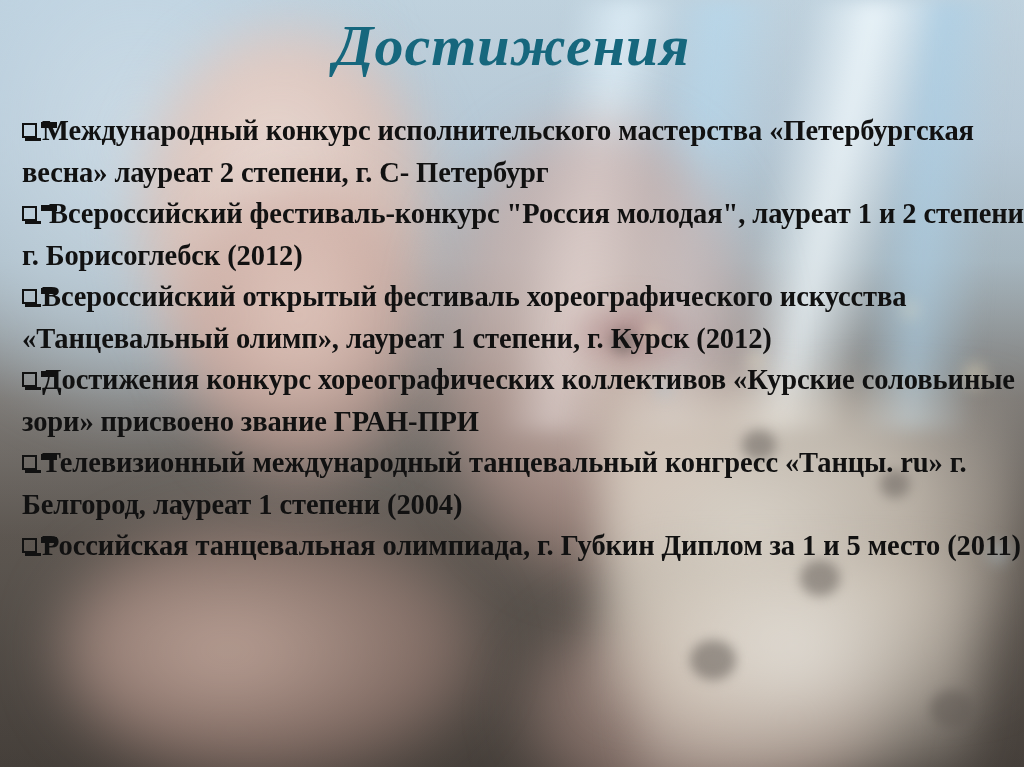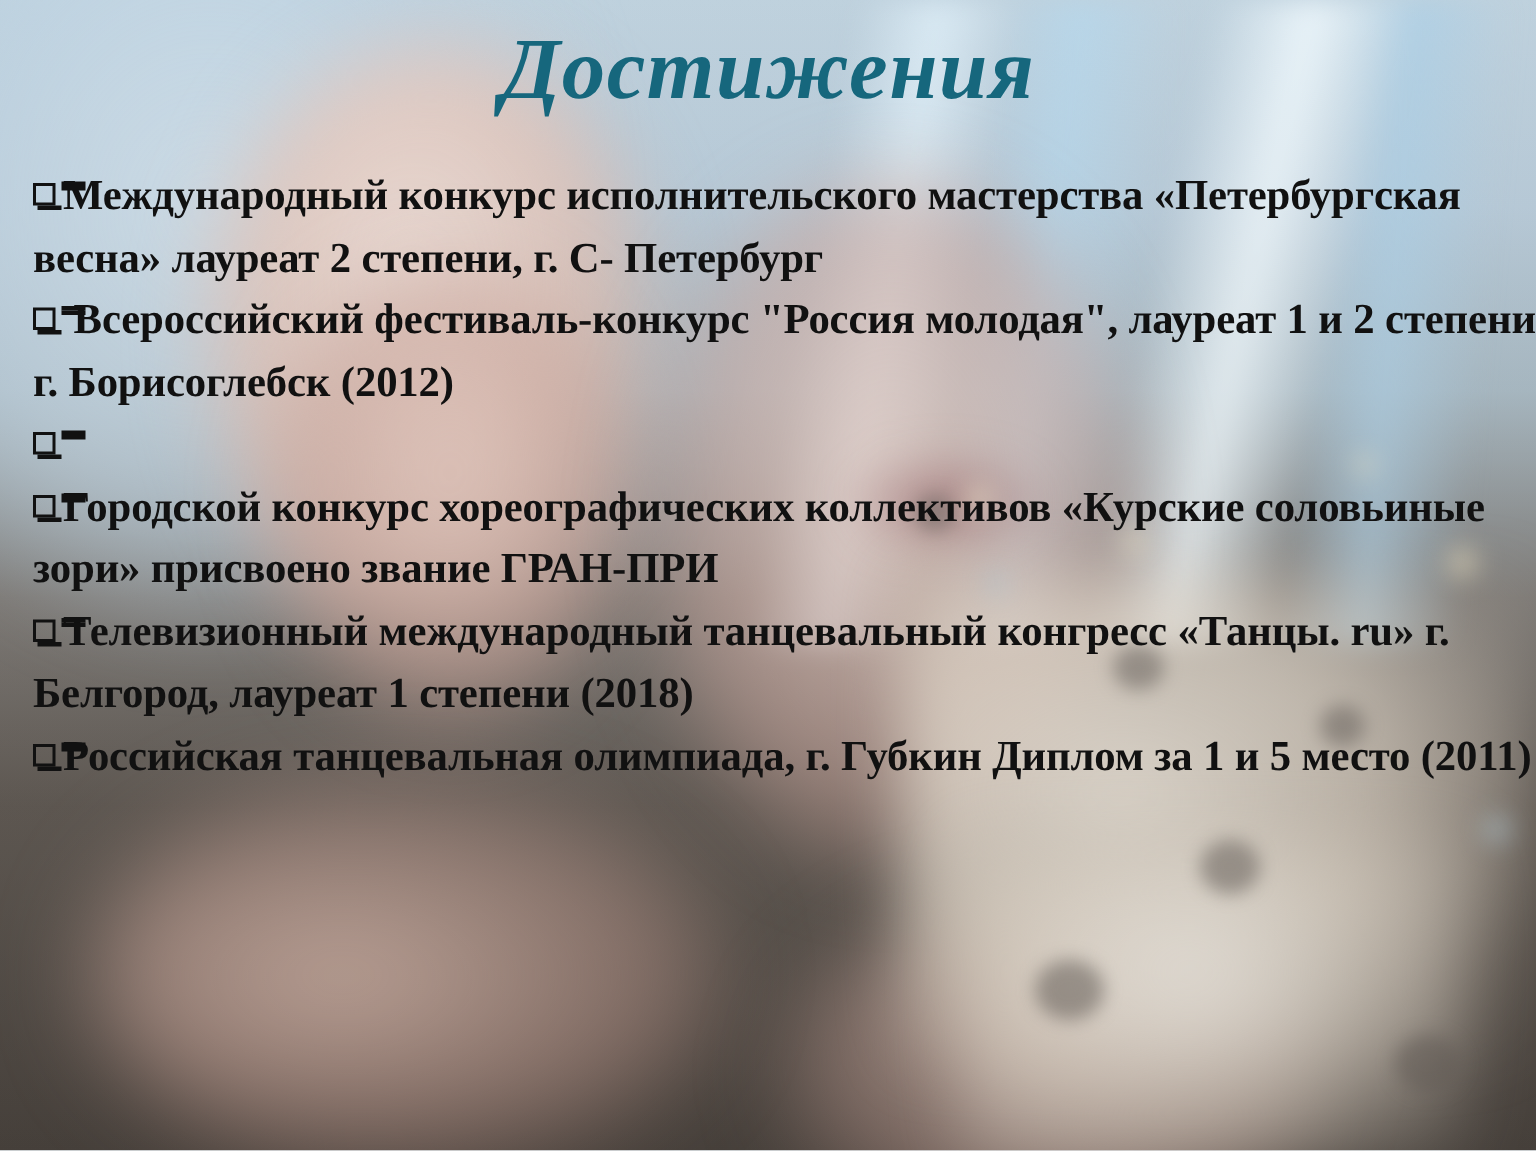--- a/index.html
+++ b/index.html
@@ -245,19 +245,19 @@
   <div class="bokeh" style="left:900px; top:300px; width:20px; height:20px; background: radial-gradient(circle, rgba(255,236,190,0.7) 0%, rgba(255,236,190,0) 70%);"></div>
 
   <div class="bg-veil"></div>
 
   <div id="content">
     <div id="title">Достижения</div>
 
     <ul id="bullet-list">
       <li class="bullet-item"><span class="sq"></span><span>Международный конкурс исполнительского мастерства «Петербургская весна» лауреат 2 степени, г. С- Петербург</span></li>
       <li class="bullet-item"><span class="sq"></span><span> Всероссийский фестиваль-конкурс "Россия молодая", лауреат 1 и 2 степени, г. Борисоглебск (2012)</span></li>
-      <li class="bullet-item"><span class="sq"></span></li>
-      <li class="bullet-item"><span class="sq"></span><span>Городской конкурс хореографических коллективов «Курские соловьиные зори» присвоено звание ГРАН-ПРИ</span></li>
-      <li class="bullet-item"><span class="sq"></span><span>Телевизионный международный танцевальный конгресс «Танцы. ru» г. Белгород, лауреат 1 степени (2018)</span></li>
+      <li class="bullet-item"><span class="sq"></span><span>Всероссийский открытый фестиваль хореографического искусства «Танцевальный олимп», лауреат 1 степени, г. Курск (2012)</span></li>
+      <li class="bullet-item"><span class="sq"></span><span>Достижения конкурс хореографических коллективов «Курские соловьиные зори» присвоено звание ГРАН-ПРИ</span></li>
+      <li class="bullet-item"><span class="sq"></span><span>Телевизионный международный танцевальный конгресс «Танцы. ru» г. Белгород, лауреат 1 степени (2004)</span></li>
       <li class="bullet-item"><span class="sq"></span><span>Российская танцевальная олимпиада, г. Губкин Диплом за 1 и 5 место (2011)</span></li>
     </ul>
   </div>
 </div>
 
 </body></html>

